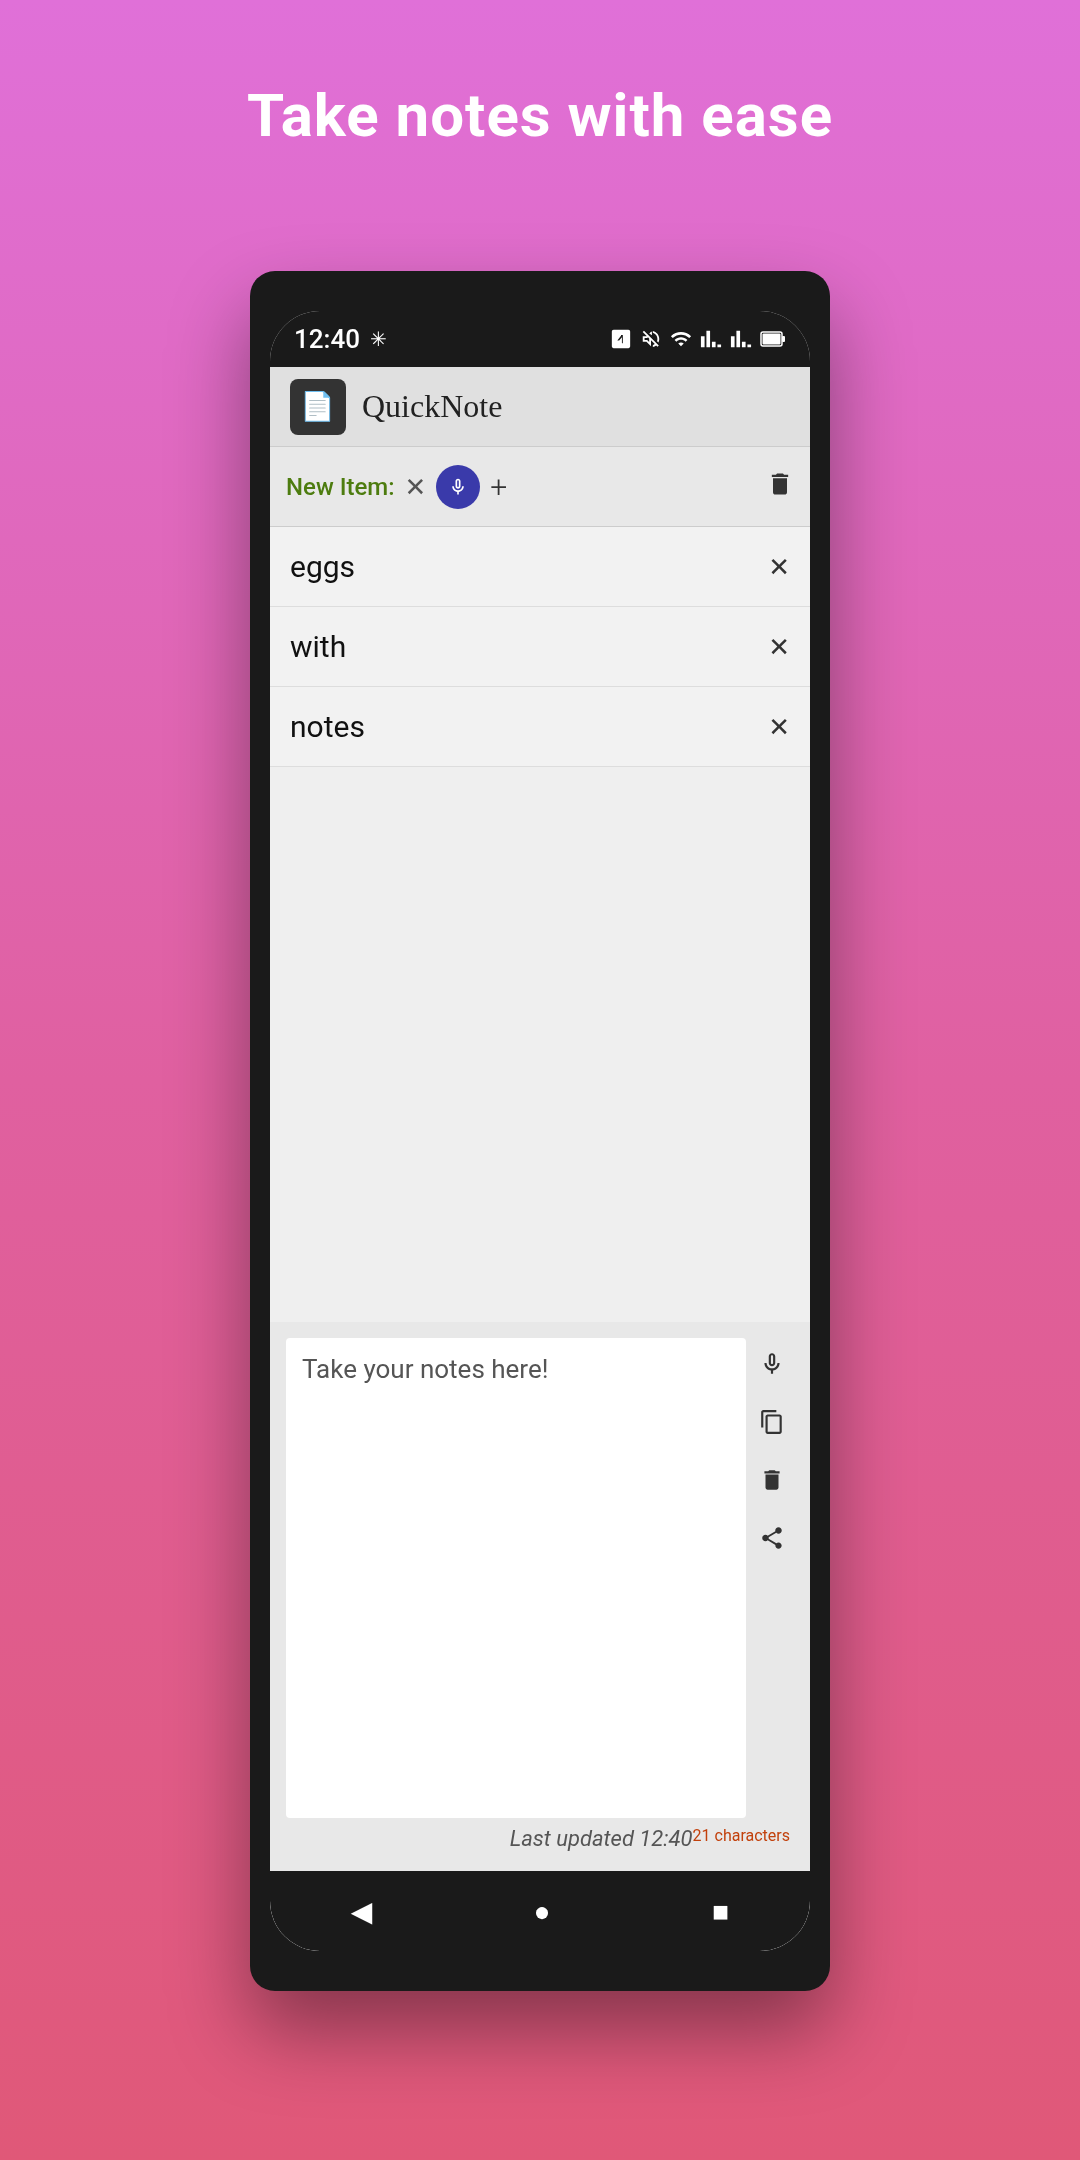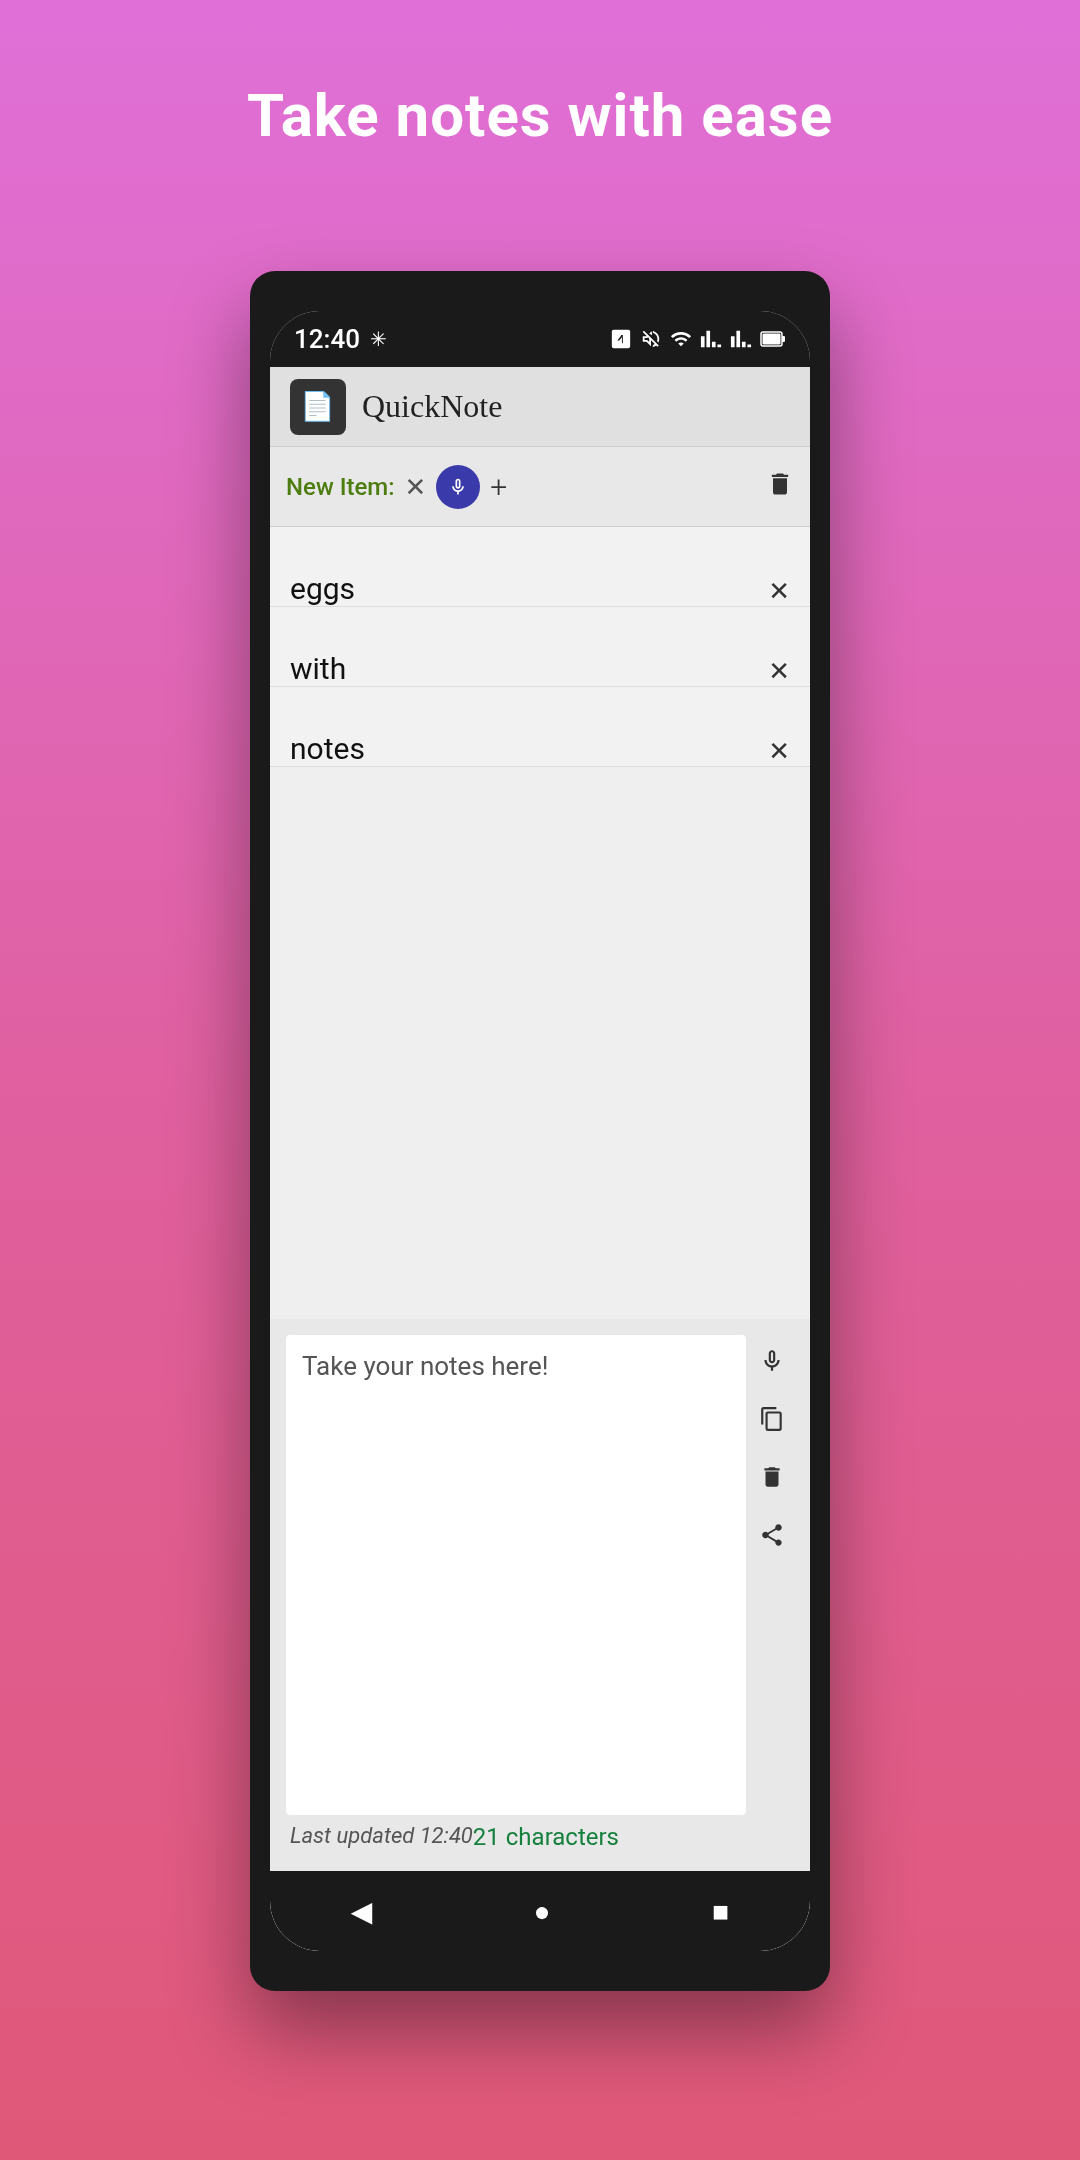--- a/index.html
+++ b/index.html
@@ -193,21 +193,21 @@
       display: flex;
       flex-direction: column;
       overflow: hidden;
     }
 
     .list-item {
       width: 100%;
       height: 80px;
       background: #f2f2f2;
       display: flex;
-      align-items: flex-end;
+      align-items: center;
       padding: 0 20px;
       border-bottom: 1px solid #ddd;
       justify-content: space-between;
     }
 
     .list-item-text {
       font-size: 30px;
       color: #111;
     }
 
@@ -261,33 +261,33 @@
       display: flex;
       align-items: center;
       justify-content: center;
       cursor: pointer;
       color: #333;
       font-size: 26px;
     }
 
     .notes-footer {
       display: flex;
-      justify-content: flex-start;
+      justify-content: flex-end;
       padding: 8px 4px 4px 4px;
     }
 
     .notes-footer-left {
       font-size: 22px;
       color: #555;
       font-style: italic;
     }
 
     .notes-footer-right {
-      font-size: 24px;
-      color: #15803d;
+      font-size: 16px;
+      color: #c2410c;
     }
 
     
     .nav-bar {
       width: 100%;
       height: 80px;
       background: #1a1a1a;
       display: flex;
       align-items: center;
       justify-content: space-around;

